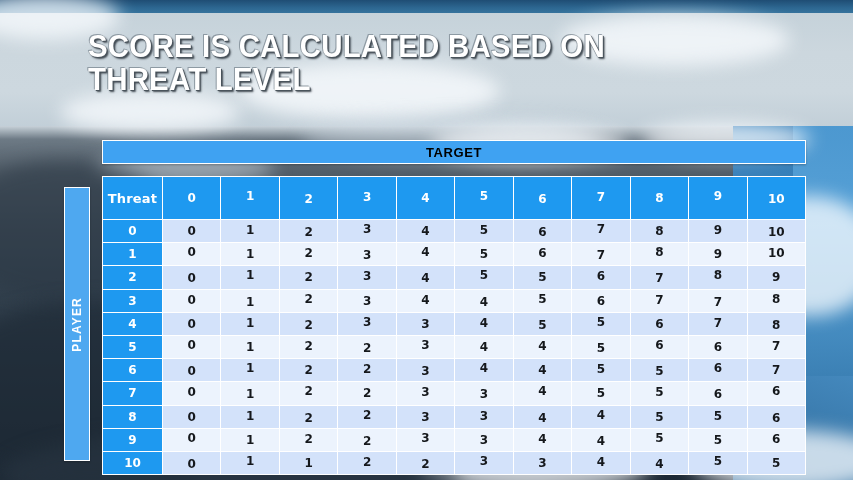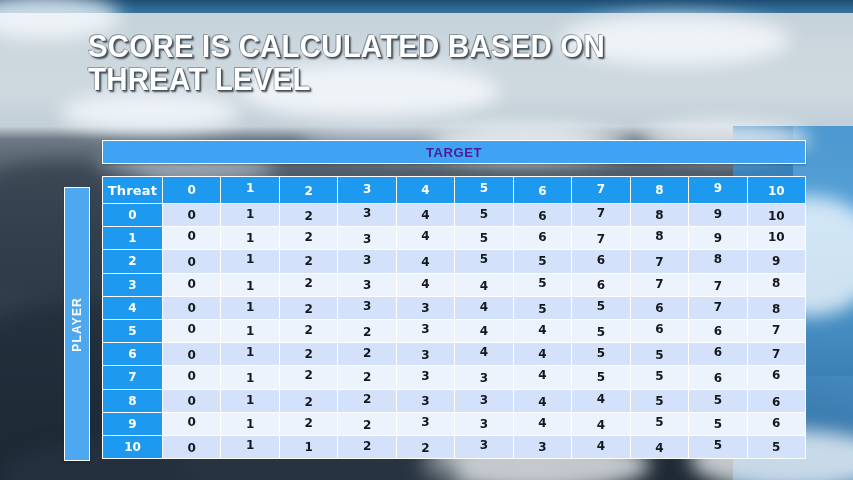--- a/index.html
+++ b/index.html
@@ -76,21 +76,21 @@
        2px 2px 2px rgba(40,48,56,.85),
       -1px -1px 0 rgba(120,132,142,.7),
        0 0 1px rgba(70,80,90,.9);
   }
 
   
   #target-bar {
     position:absolute; left:102px; top:140px; width:704px; height:24px;
     background:#3fa2f2;
     border:1px solid #ffffff;
-    color:#4c1d95;
+    color:#000000;
     font-size:13px; font-weight:bold; letter-spacing:.6px;
     display:flex; align-items:center; justify-content:center;
     box-shadow:0 1px 2px rgba(0,0,0,.25);
   }
 
   
   #player-bar {
     position:absolute; left:64px; top:187px; width:26px; height:274px;
     background:#4ea8f0;
     border:1px solid #ffffff;
@@ -107,21 +107,21 @@
   
   #matrix {
     position:absolute; left:102px; top:176px;
     width:704px;
     border-collapse:collapse;
     table-layout:fixed;
   }
   #matrix td, #matrix th { padding:0; }
 
   .hdr-cell {
-    height:27px;
+    height:43px;
     background:#1e99f0;
     color:#ffffff;
     border:1px solid #ffffff;
     font-size:12px; font-weight:bold;
     text-align:center; vertical-align:middle;
     font-family:"DejaVu Sans", sans-serif;
   }
   .hdr-corner {
     width:60px;
     font-size:13px;

